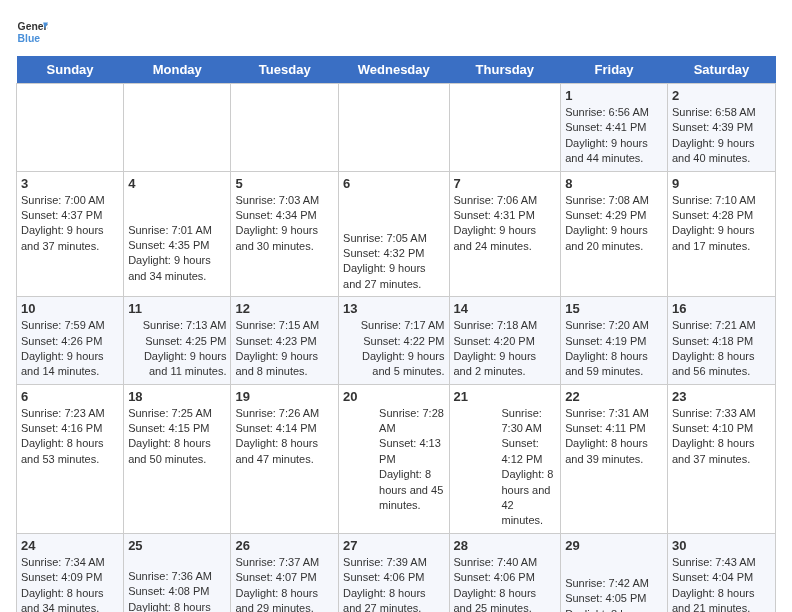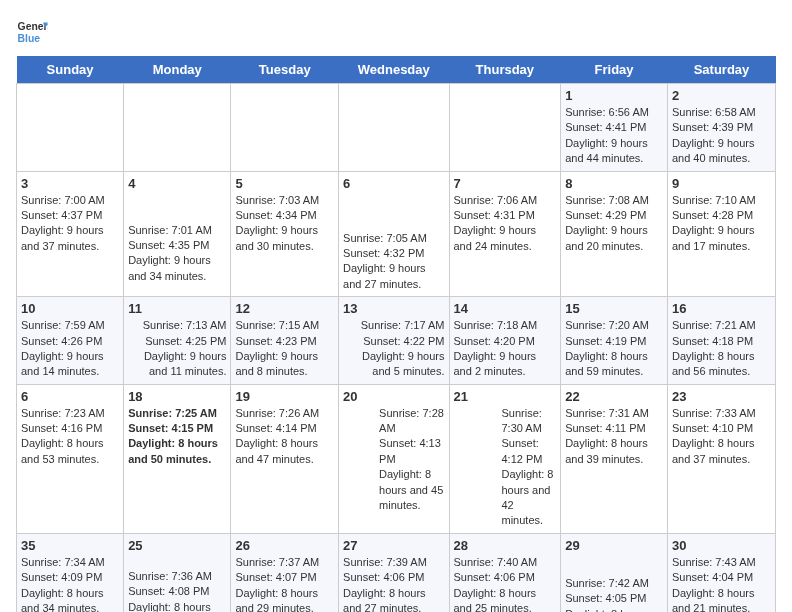--- a/index.html
+++ b/index.html
@@ -218,21 +218,21 @@
       </tr>
       <tr>
         <td>
           <span class="day-num">6</span>
           <div class="day-info" style="white-space: pre-line;">Sunrise: 7:23 AM
 Sunset: 4:16 PM
 Daylight: 8 hours and 53 minutes.</div>
         </td>
         <td>
           <span class="day-num">18</span>
-          <div class="day-info" style="white-space: pre-line; font-weight: bold;">Sunrise: 7:25 AM
+          <div class="day-info" style="white-space: pre-line;">Sunrise: 7:25 AM
 Sunset: 4:15 PM
 Daylight: 8 hours and 50 minutes.</div>
         </td>
         <td>
           <span class="day-num">19</span>
           <div class="day-info" style="white-space: pre-line;">Sunrise: 7:26 AM
 Sunset: 4:14 PM
 Daylight: 8 hours and 47 minutes.</div>
         </td>
         <td>
@@ -255,21 +255,21 @@
         </td>
         <td>
           <span class="day-num">23</span>
           <div class="day-info" style="white-space: pre-line;">Sunrise: 7:33 AM
 Sunset: 4:10 PM
 Daylight: 8 hours and 37 minutes.</div>
         </td>
       </tr>
       <tr>
         <td>
-          <span class="day-num">35</span>
+          <span class="day-num">24</span>
           <div class="day-info" style="white-space: pre-line;">Sunrise: 7:34 AM
 Sunset: 4:09 PM
 Daylight: 8 hours and 34 minutes.</div>
         </td>
         <td>
           <span class="day-num">25</span>
           <div class="day-info" style="white-space: pre-line; margin-top: 16px;">Sunrise: 7:36 AM
 Sunset: 4:08 PM
 Daylight: 8 hours and 32 minutes.</div>
         </td>

